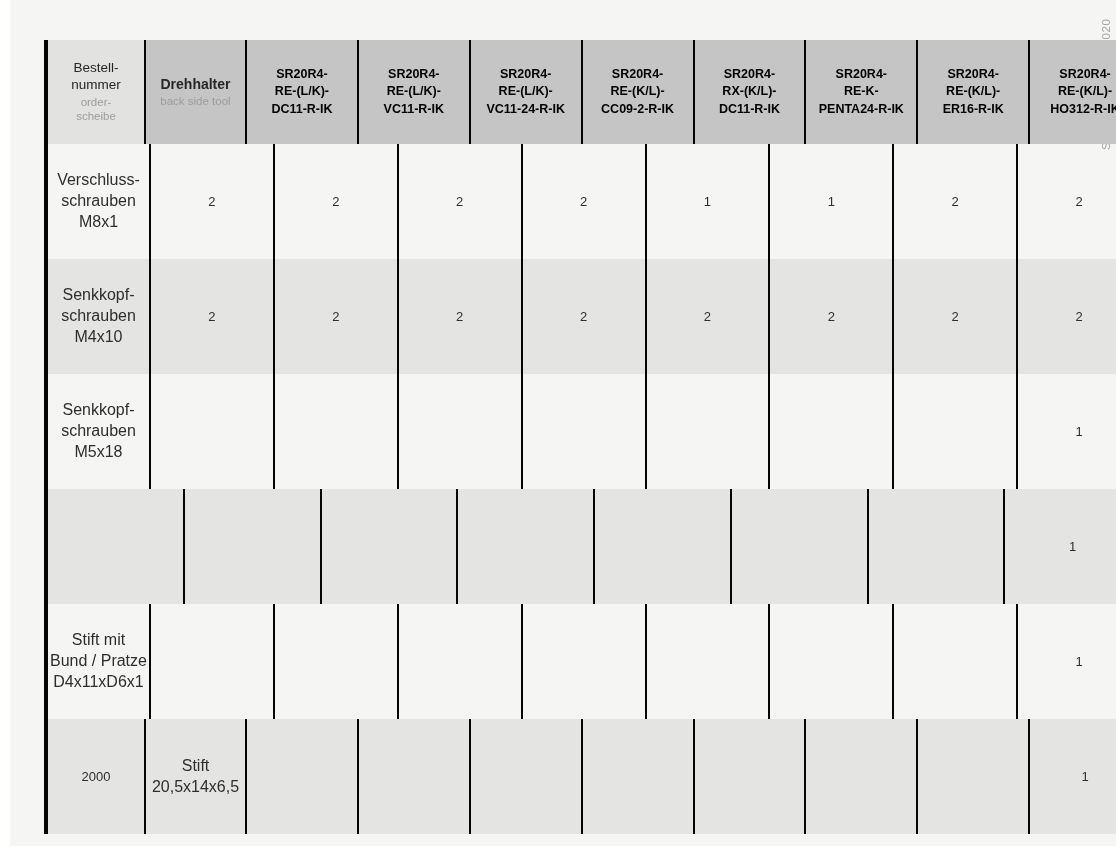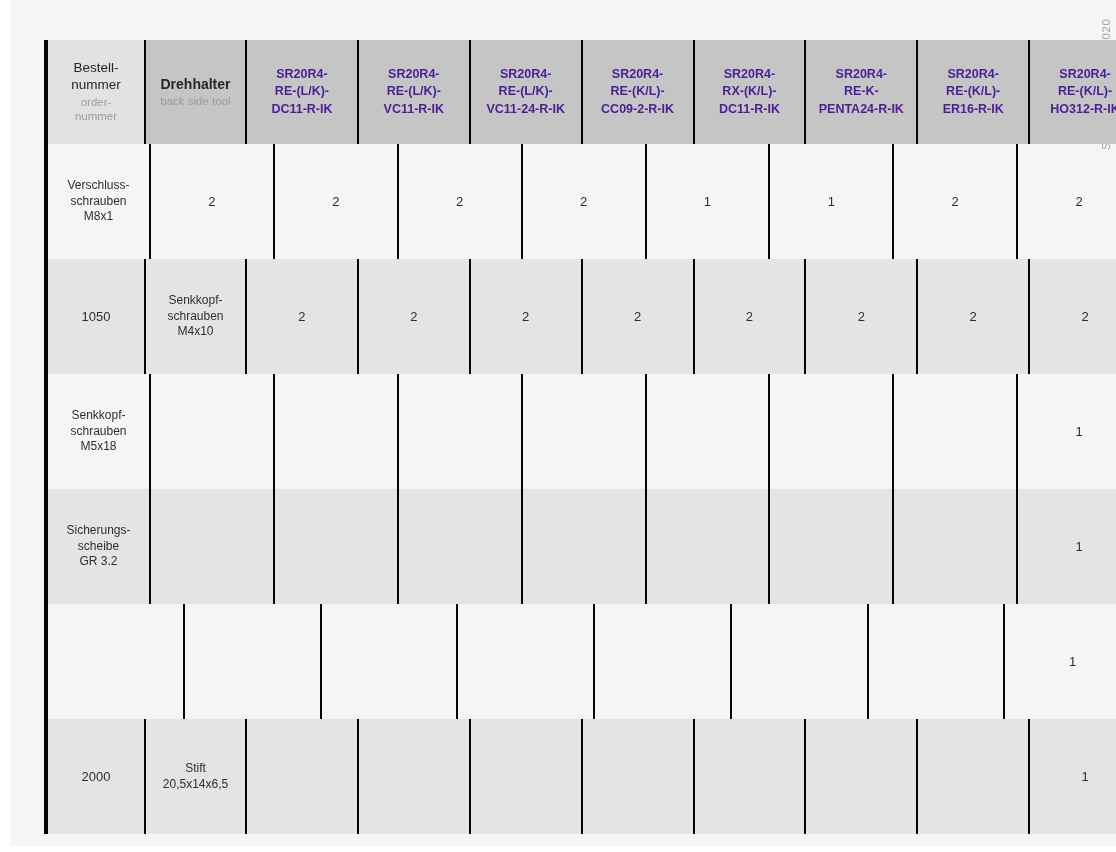--- a/index.html
+++ b/index.html
@@ -49,43 +49,43 @@
   .c1 { width:101px; }
   .cn { flex:1; }
 
   .hdr-light { background:#e2e2e1; }
   .hdr-dark  { background:#c6c5c6; }
   .alt .cell { background:#e4e4e3; }
 
   .hdr-title { font-size:13.5px; line-height:1.25; color:#262626; white-space:pre-line; }
   .hdr-title.bold { font-weight:bold; font-size:14px; }
   .hdr-sub   { font-size:11.5px; line-height:1.25; color:#9b9b9b; white-space:pre-line; margin-top:1px; }
-  .hdr-tool  { font-weight:bold; font-size:12.5px; line-height:1.4; color:#4c1d95; white-space:pre-line; }
+  .hdr-tool  { font-weight:bold; font-size:12.5px; line-height:1.4; color:#000000; white-space:pre-line; }
 
   .num  { font-size:13px; }
-  .part { font-size:12px; line-height:1.3; white-space:pre-line; }
+  .part { font-size:16px; line-height:1.3; white-space:pre-line; }
   .qty  { font-size:13px; }
 </style>
 </head>
 <body>
 
 <div class="page">
   <div class="edge-left"></div>
   <div class="edge-bottom"></div>
 
   <div class="stand-note">Stand: 3. Februar 2020</div>
 
   <div class="table">
 
     <div class="row header">
       <div class="cell c0 hdr-light">
         <div class="hdr-title">Bestell-
 nummer</div>
         <div class="hdr-sub">order-
-nummer</div>
+scheibe</div>
       </div>
       <div class="cell c1 hdr-dark">
         <div class="hdr-title bold">Drehhalter</div>
         <div class="hdr-sub">back side tool</div>
       </div>
       <div class="cell cn hdr-dark">
         <div class="hdr-tool">SR20R4-
 RE-(L/K)-
 DC11-R-IK</div>
       </div>
@@ -134,21 +134,20 @@
       <div class="cell cn qty">2</div>
       <div class="cell cn qty">2</div>
       <div class="cell cn qty">2</div>
       <div class="cell cn qty">1</div>
       <div class="cell cn qty">1</div>
       <div class="cell cn qty">2</div>
       <div class="cell cn qty">2</div>
     </div>
 
     <div class="row body alt">
-      <div class="cell c0 num">1050</div>
       <div class="cell c1 part">Senkkopf-
 schrauben
 M4x10</div>
       <div class="cell cn qty">2</div>
       <div class="cell cn qty">2</div>
       <div class="cell cn qty">2</div>
       <div class="cell cn qty">2</div>
       <div class="cell cn qty">2</div>
       <div class="cell cn qty">2</div>
       <div class="cell cn qty">2</div>
@@ -163,34 +162,34 @@
       <div class="cell cn qty"></div>
       <div class="cell cn qty"></div>
       <div class="cell cn qty"></div>
       <div class="cell cn qty"></div>
       <div class="cell cn qty"></div>
       <div class="cell cn qty"></div>
       <div class="cell cn qty">1</div>
     </div>
 
     <div class="row body alt">
-      <div class="cell c1 part">Sicherungs-
-scheibe
-GR 3.2</div>
       <div class="cell cn qty"></div>
       <div class="cell cn qty"></div>
       <div class="cell cn qty"></div>
       <div class="cell cn qty"></div>
       <div class="cell cn qty"></div>
       <div class="cell cn qty"></div>
       <div class="cell cn qty"></div>
       <div class="cell cn qty">1</div>
     </div>
 
     <div class="row body">
+      <div class="cell c1 part">Stift mit
+Bund / Pratze
+D4x11xD6x1</div>
       <div class="cell cn qty"></div>
       <div class="cell cn qty"></div>
       <div class="cell cn qty"></div>
       <div class="cell cn qty"></div>
       <div class="cell cn qty"></div>
       <div class="cell cn qty"></div>
       <div class="cell cn qty"></div>
       <div class="cell cn qty">1</div>
     </div>
 

